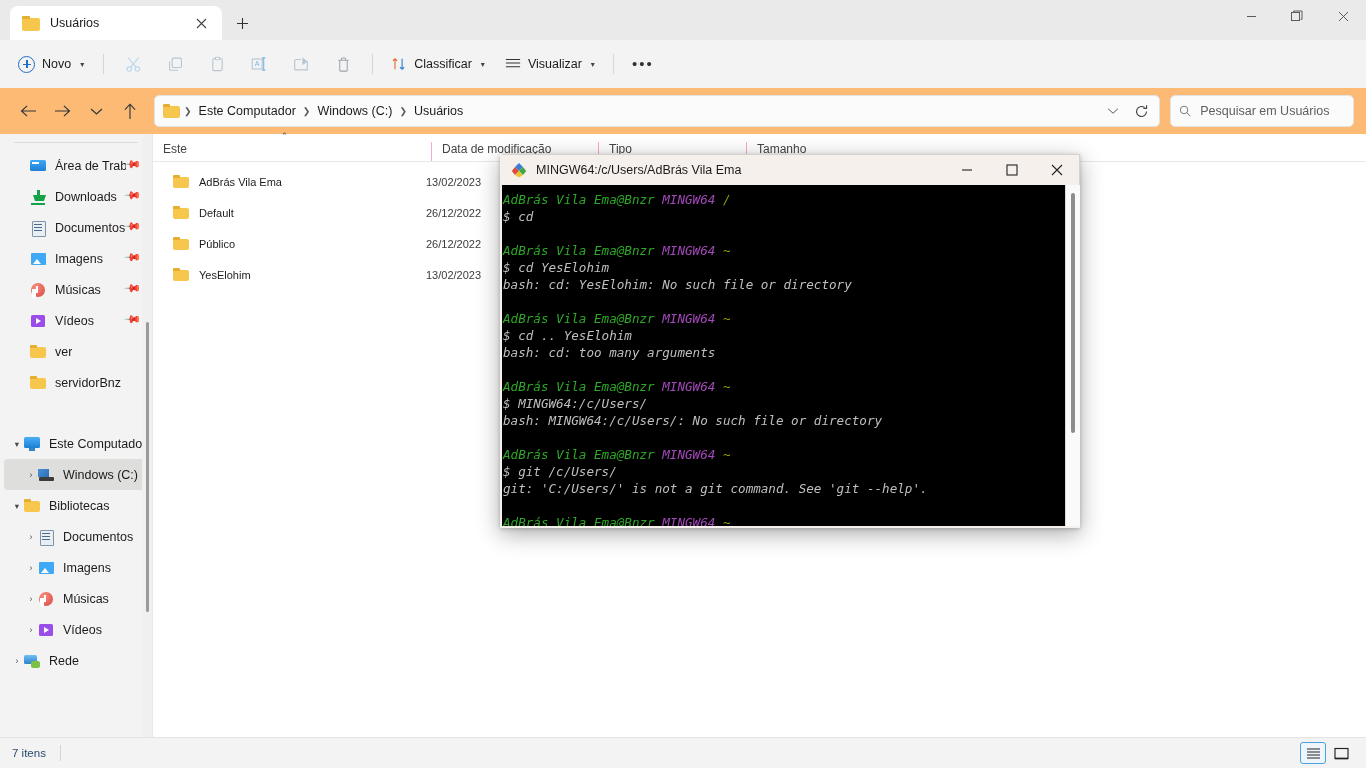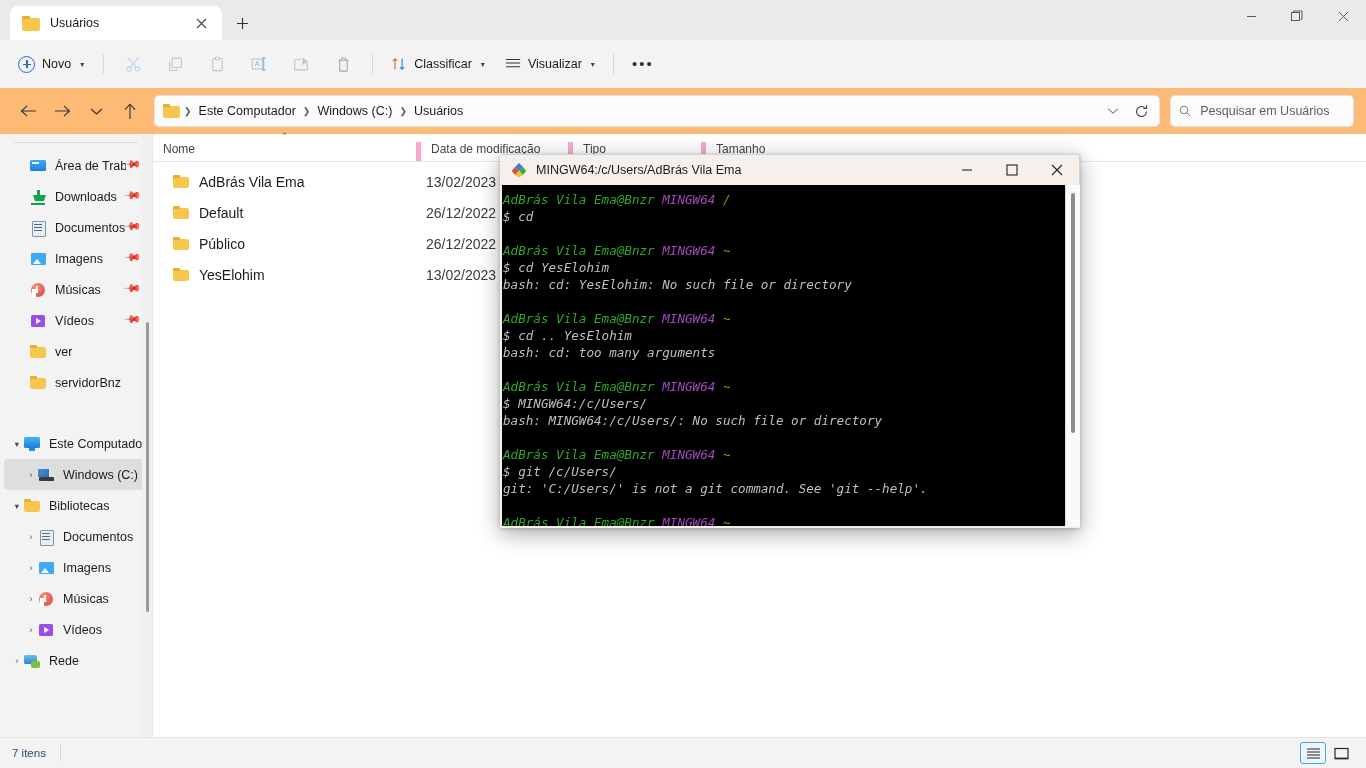--- a/index.html
+++ b/index.html
@@ -218,32 +218,32 @@
   }
   .colheader {
     height: 28px; display: flex; align-items: flex-end;
     border-bottom: 1px solid #e8e8e8;
     position: relative;
   }
   .col {
     font-size: 12px; color: #444; padding: 0 0 5px 10px;
     position: relative; white-space: nowrap;
   }
-  .col + .col { border-left: 5px solid #f9a8d4; }
+  .col + .col { border-left: 1px solid #f9a8d4; margin-left: 15px; }
   .col-name { width: 263px; flex: 0 0 263px; }
   .col-date { width: 152px; flex: 0 0 152px; }
   .col-type { width: 133px; flex: 0 0 133px; }
   .col-size { width: 120px; flex: 0 0 120px; }
   .sortcaret {
     position: absolute; left: 50%; top: -11px; transform: translateX(-50%);
     font-size: 9px; color: #555;
   }
   .filerow {
     height: 31px; display: flex; align-items: center;
-    font-size: 14px; color: #1b1b1b;
+    font-size: 11px; color: #1b1b1b;
   }
   .fname { width: 263px; flex: 0 0 263px; display: flex; align-items: center; padding-left: 20px; }
   .fname .ic { width: 17px; height: 16px; position: relative; margin-right: 9px; flex: 0 0 17px; }
   .fdate { width: 152px; flex: 0 0 152px; padding-left: 10px; color: #3a3a3a; white-space: nowrap; }
   .ftype { width: 133px; flex: 0 0 133px; padding-left: 10px; color: #3a3a3a; }
   .fsize { width: 120px; flex: 0 0 120px; padding-left: 10px; color: #3a3a3a; text-align: right; }
 
   
   .statusbar {
     height: 31px; flex: 0 0 31px;
@@ -568,21 +568,21 @@
       </div>
 
       <div class="sb-track"></div>
       <div class="sb-scroll"></div>
     </div>
 
     <div class="filepane">
       <div class="colheader">
         <div class="col col-name">
           <span class="sortcaret">⌃</span>
-          <span>Nome</span>
+          <span>Este</span>
         </div>
         <div class="col col-date">
           <span>Data de modificação</span>
         </div>
         <div class="col col-type">
           <span>Tipo</span>
         </div>
         <div class="col col-size">
           <span>Tamanho</span>
         </div>

